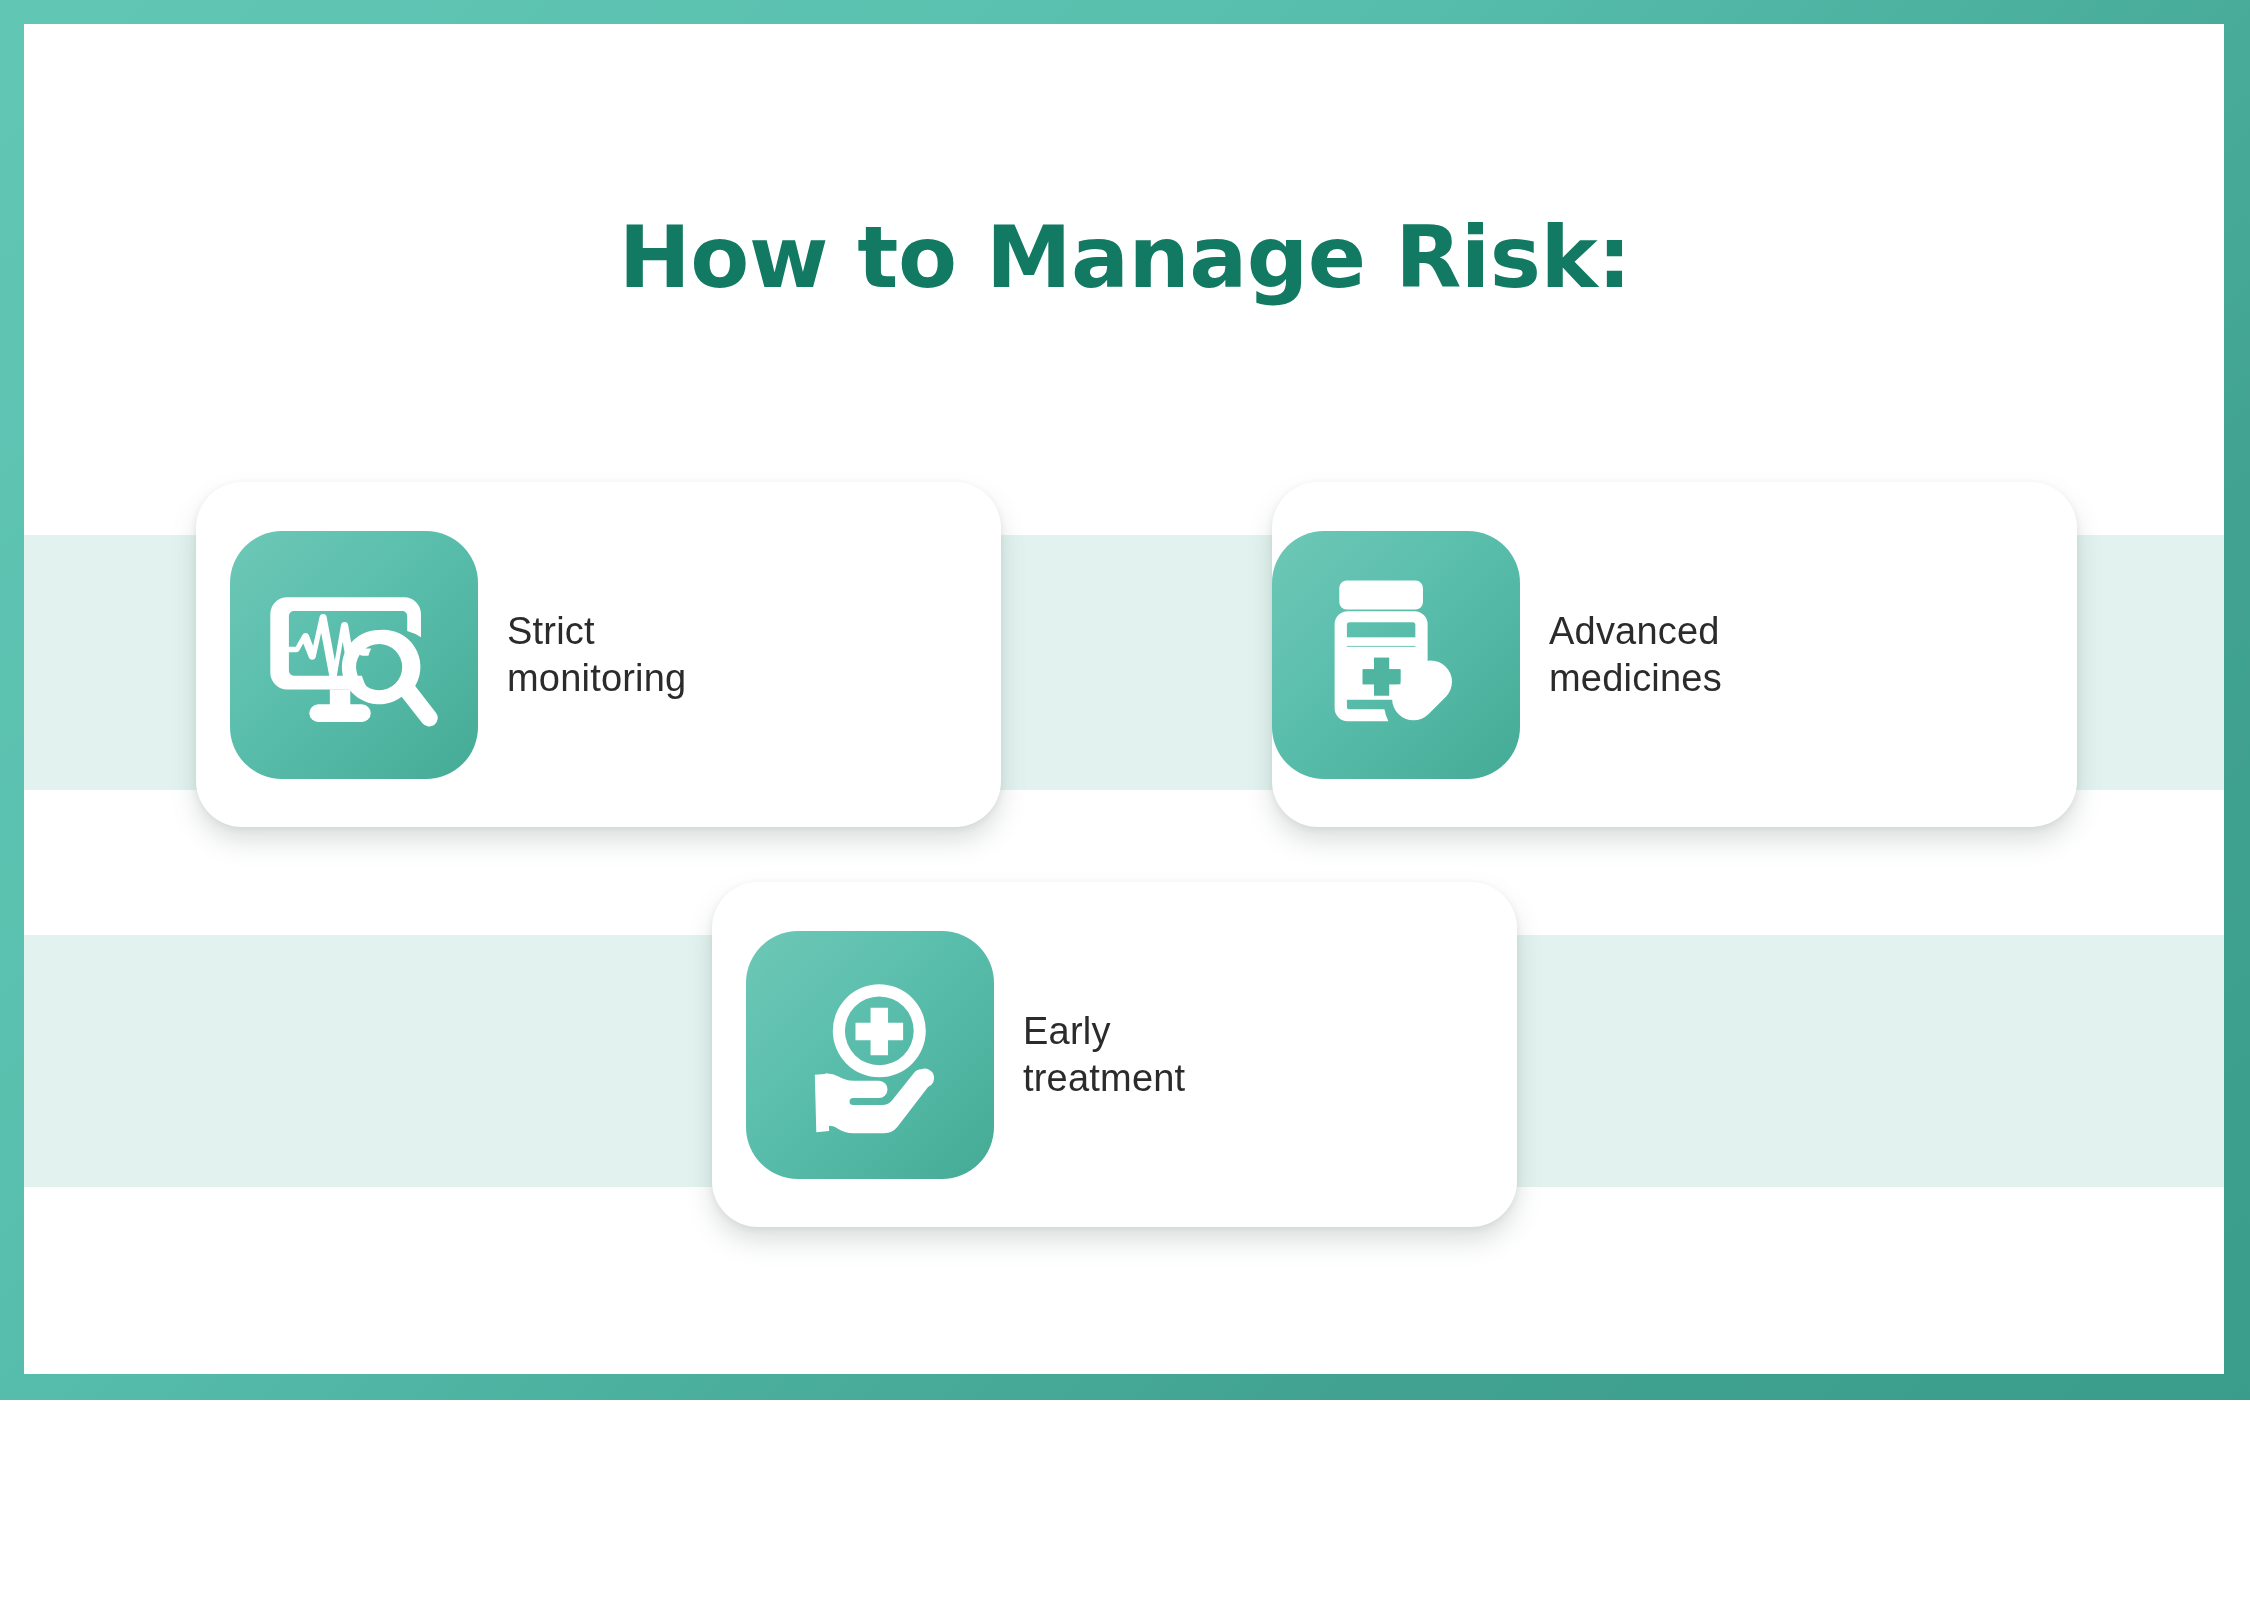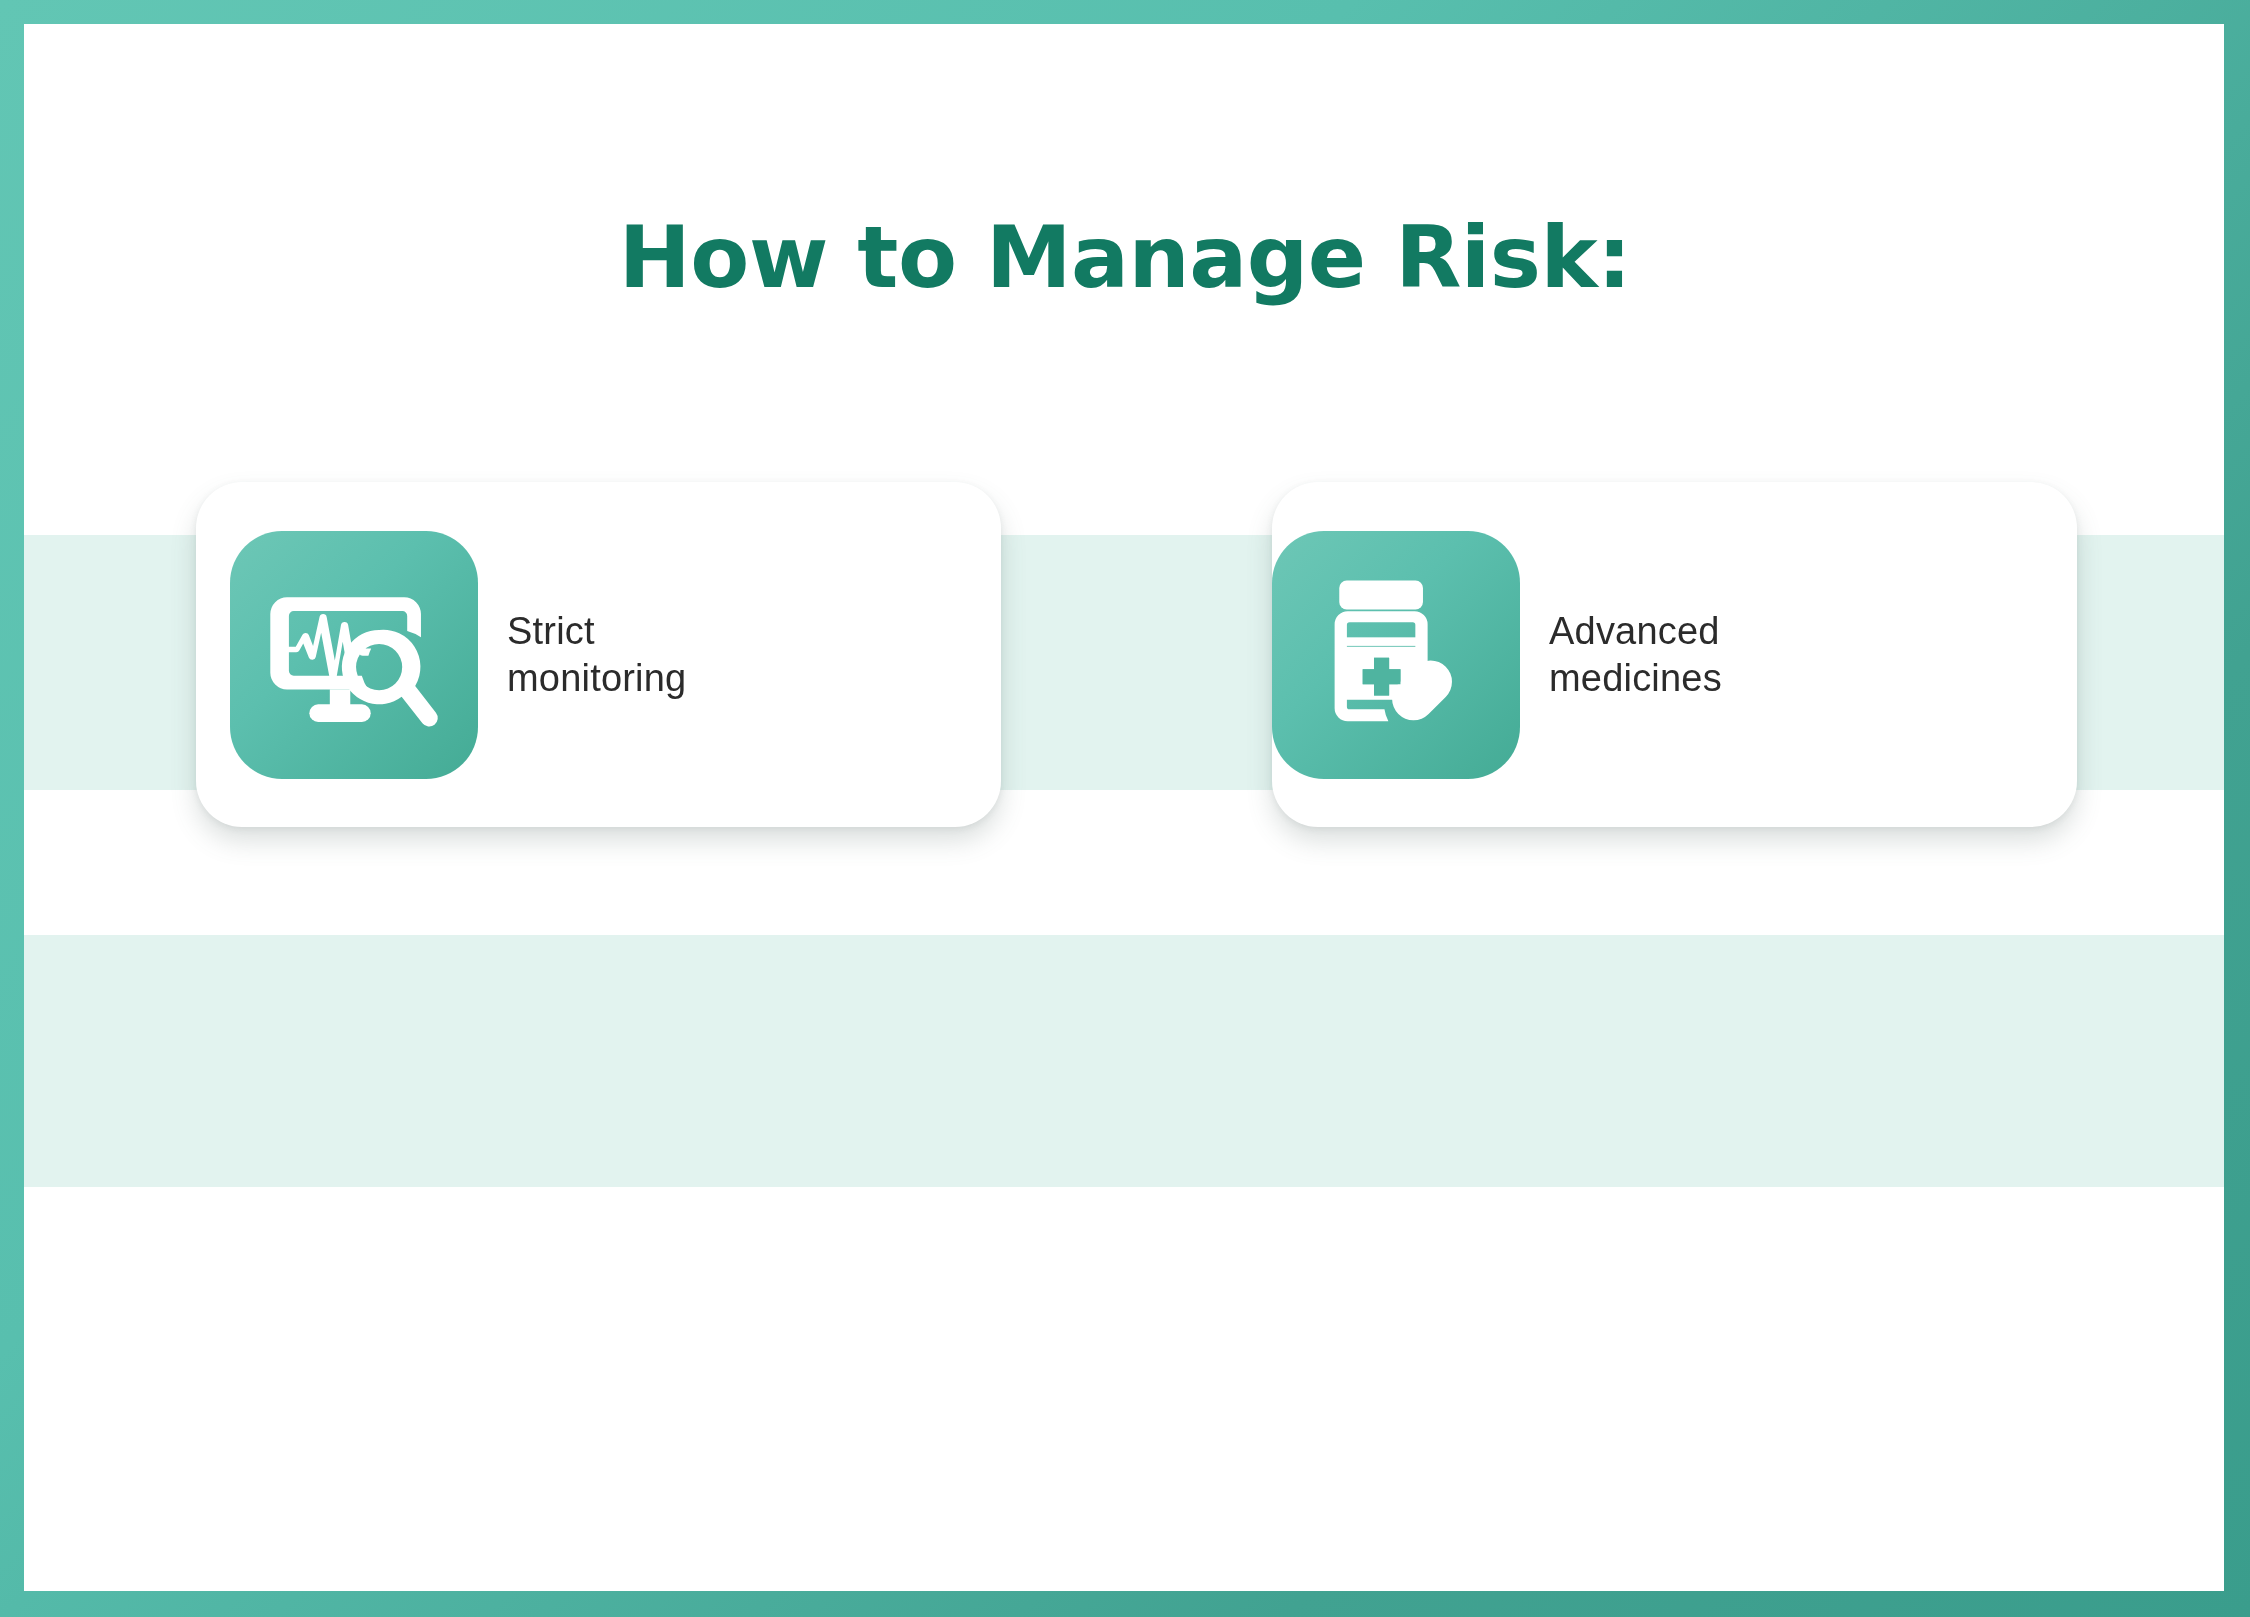--- a/index.html
+++ b/index.html
@@ -7,21 +7,21 @@
     padding: 0;
     background: #ffffff;
   }
   body {
     font-family: "Liberation Sans", sans-serif;
   }
 
   #poster {
     position: relative;
     width: 2250px;
-    height: 1617px;
+    height: 1400px;
     overflow: hidden;
     background: #7dd3fc;
   }
 
   
   .frame {
     position: absolute;
     inset: 0;
     background: linear-gradient(135deg, #62c6b4 0%, #58bfae 35%, #41a291 75%, #3a9d8c 100%);
     z-index: 1;
@@ -177,14 +177,31 @@
 
         <g transform="rotate(-45 64 69)">
           <path d="M64 57.5h18a11.5 11.5 0 0 1 0 23H64z" fill="none"></path>
         </g>
       </svg>
     </div>
     <div class="card-label">Advanced
 medicines</div>
   </div>
 
+  <div class="card card-3">
+    <div class="icon-tile">
+      <svg width="186" height="186" viewBox="0 0 100 100" aria-hidden="true">
+        <g fill="#ffffff">
+
+          <path d="M55 12a25 25 0 1 0 0 50 25 25 0 0 0 0-50zm0 6.5a18.5 18.5 0 1 1 0 37 18.5 18.5 0 0 1 0-37z"></path>
+          <path d="M50.3 24.6h9.4v8.1h8.1v9.4h-8.1v8.1h-9.4v-8.1h-8.1v-9.4h8.1z"></path>
+
+          <path d="M77.6 57.6a5.1 5.1 0 0 0-4.1 2.2L61.8 74.4a7.3 7.3 0 0 1-5.3 2.5H40.9a1.9 1.9 0 0 1 0-3.8h13.9a4.6 4.6 0 0 0 0-9.2H41.3c-3.4 0-5.6-.9-8.3-2.3a13 13 0 0 0-6-1.6h-1.2l-1.7 28.1h3.6c1.9 0 3.1.4 4.6 1.3 2.9 1.8 5.4 2.7 9 2.7h16.2a9.4 9.4 0 0 0 7.3-3.5l16.4-21.4a5.1 5.1 0 0 0-3.6-9.6z"></path>
+
+          <path d="M21.6 60.4h6.9l-1.9 30.8h-6.9z" transform="rotate(-5 24 75)"></path>
+        </g>
+      </svg>
+    </div>
+    <div class="card-label">Early
+treatment</div>
+  </div>
 
 </div>
 
 </body></html>

